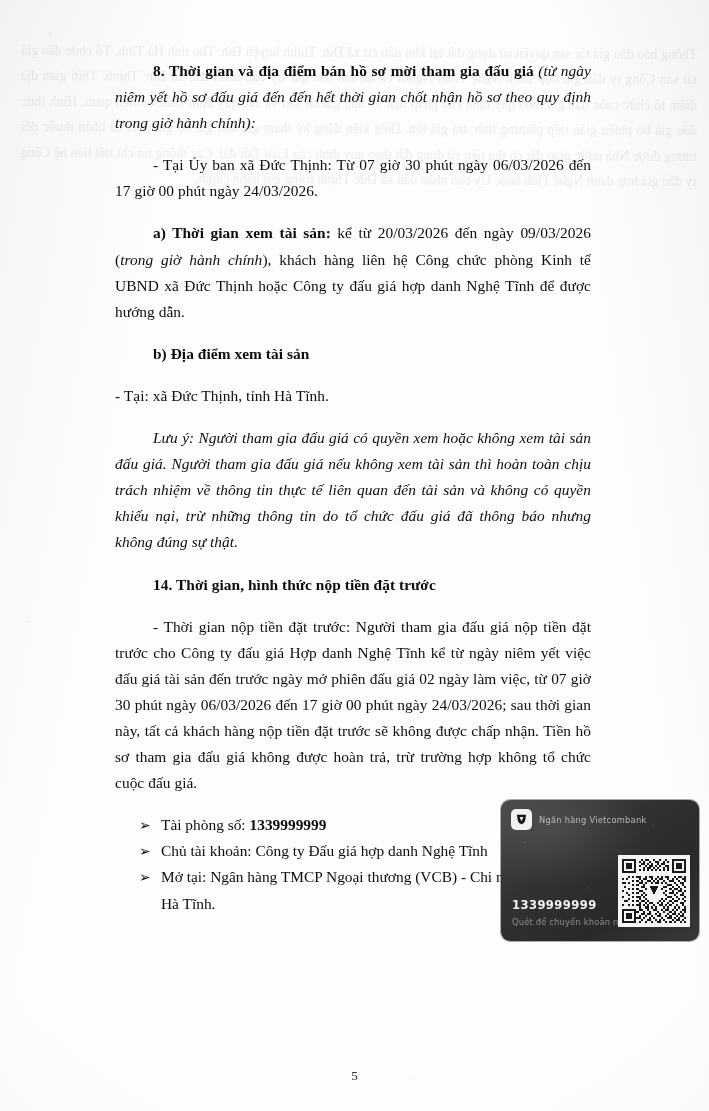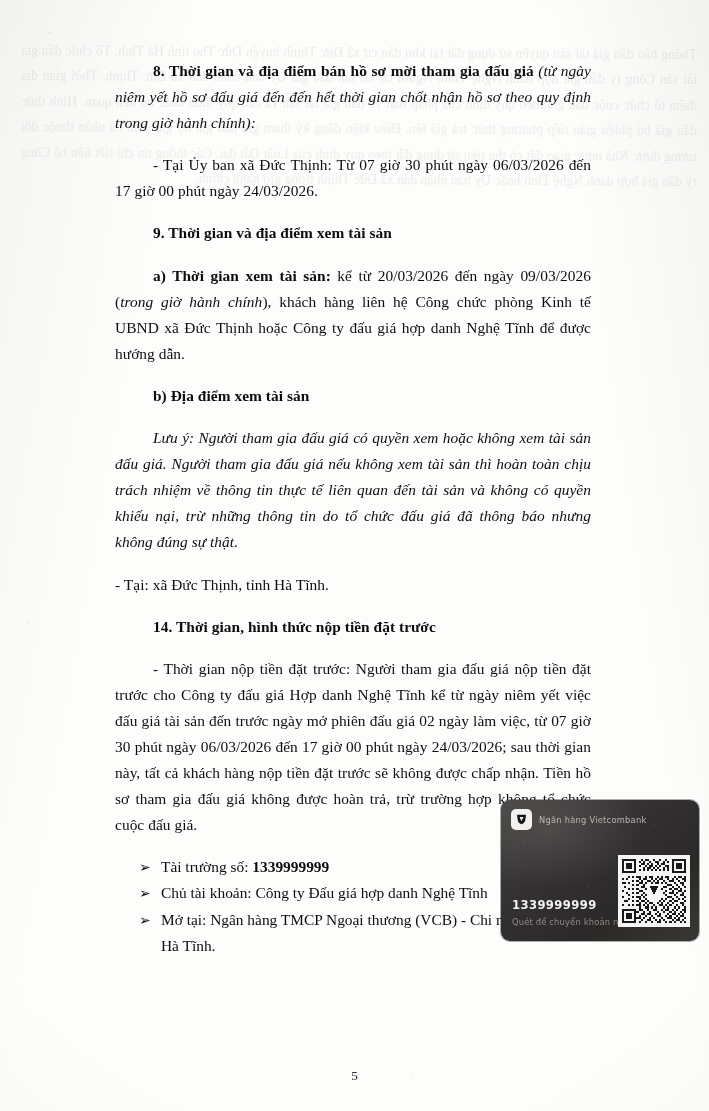--- a/index.html
+++ b/index.html
@@ -222,46 +222,43 @@
 
     <div class="textcol">
 
       <p class="para">
         <span class="ind"></span><b>8. Thời gian và địa điểm bán hồ sơ mời tham gia đấu giá</b> <i>(từ ngày niêm yết hồ sơ đấu giá đến đến hết thời gian chốt nhận hồ sơ theo quy định trong giờ hành chính):</i>
       </p>
       <p class="para">
         <span class="ind"></span><span>- Tại Ủy ban xã Đức Thịnh: Từ 07 giờ 30 phút ngày 06/03/2026 đến 17 giờ 00 phút ngày 24/03/2026.</span>
       </p>
 
-      <p class="para noj">
-        <span class="ind"></span><b>9. Thời gian và địa điểm xem tài sản</b>
-      </p>
       <p class="para">
         <span class="ind"></span><b>a) Thời gian xem tài sản:</b><span> kể từ 20/03/2026 đến ngày 09/03/2026 (</span><i>trong giờ hành chính</i><span>), khách hàng liên hệ Công chức phòng Kinh tế UBND xã Đức Thịnh hoặc Công ty đấu giá hợp danh Nghệ Tĩnh để được hướng dẫn.</span>
       </p>
       <p class="para noj">
         <span class="ind"></span><b>b) Địa điểm xem tài sản</b>
       </p>
-      <p class="para">
-        <span class="ind"></span><i>Lưu ý: Người tham gia đấu giá có quyền xem hoặc không xem tài sản đấu giá. Người tham gia đấu giá nếu không xem tài sản thì hoàn toàn chịu trách nhiệm về thông tin thực tế liên quan đến tài sản và không có quyền khiếu nại, trừ những thông tin do tổ chức đấu giá đã thông báo nhưng không đúng sự thật.</i>
-      </p>
       <p class="para noj">
         <span>- Tại: xã Đức Thịnh, tỉnh Hà Tĩnh.</span>
       </p>
+      <p class="para">
+        <span class="ind"></span><i>Lưu ý: Người tham gia đấu giá có quyền xem hoặc không xem tài sản đấu giá. Người tham gia đấu giá nếu không xem tài sản thì hoàn toàn chịu trách nhiệm về thông tin thực tế liên quan đến tài sản và không có quyền khiếu nại, trừ những thông tin do tổ chức đấu giá đã thông báo nhưng không đúng sự thật.</i>
+      </p>
 
       <p class="para noj">
         <span class="ind"></span><b>14. Thời gian, hình thức nộp tiền đặt trước</b>
       </p>
       <p class="para">
         <span class="ind"></span><span>- Thời gian nộp tiền đặt trước: Người tham gia đấu giá nộp tiền đặt trước cho Công ty đấu giá Hợp danh Nghệ Tĩnh kể từ ngày niêm yết việc đấu giá tài sản đến trước ngày mở phiên đấu giá 02 ngày làm việc, từ 07 giờ 30 phút ngày 06/03/2026 đến 17 giờ 00 phút ngày 24/03/2026; sau thời gian này, tất cả khách hàng nộp tiền đặt trước sẽ không được chấp nhận. Tiền hồ sơ tham gia đấu giá không được hoàn trả, trừ trường hợp không tổ chức cuộc đấu giá.</span>
       </p>
 
       <ul class="acct">
         <li>
-          <span class="bullet">➢</span><span>Tài trường số: </span><b>1339999999</b>
+          <span class="bullet">➢</span><span>Tài phòng số: </span><b>1339999999</b>
         </li>
         <li class="narrow">
           <span class="bullet">➢</span><span>Chủ tài khoản: Công ty Đấu giá hợp danh Nghệ Tĩnh</span>
         </li>
         <li class="narrow">
           <span class="bullet">➢</span><span>Mở tại: Ngân hàng TMCP Ngoại thương (VCB) - Chi nhánh Hà Tĩnh.</span>
         </li>
       </ul>
 
 

